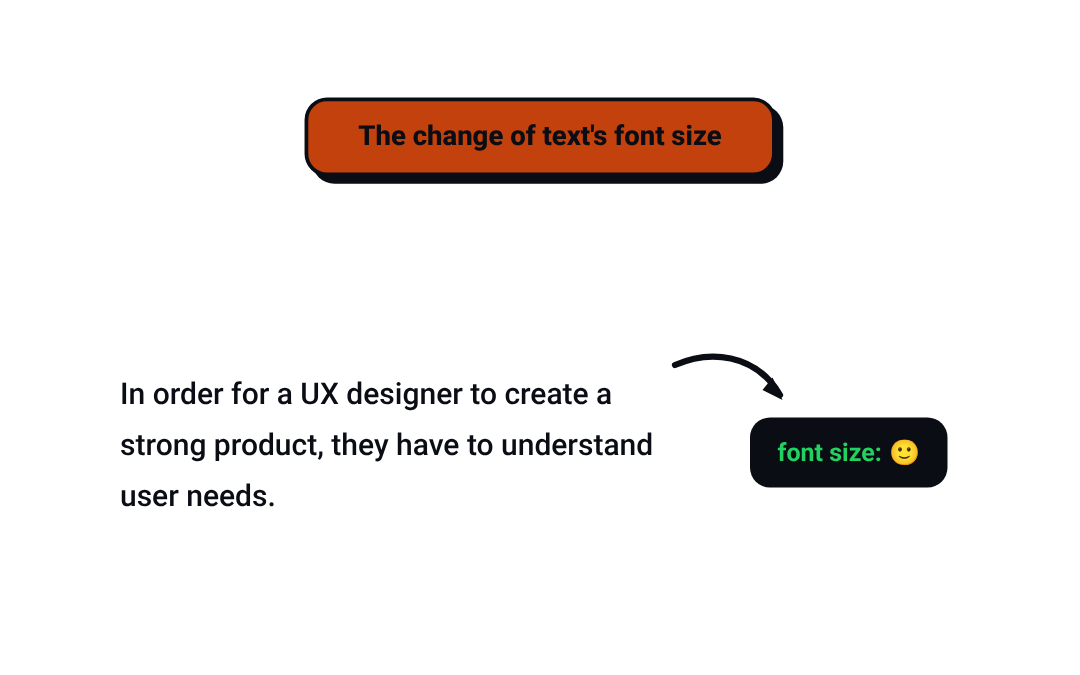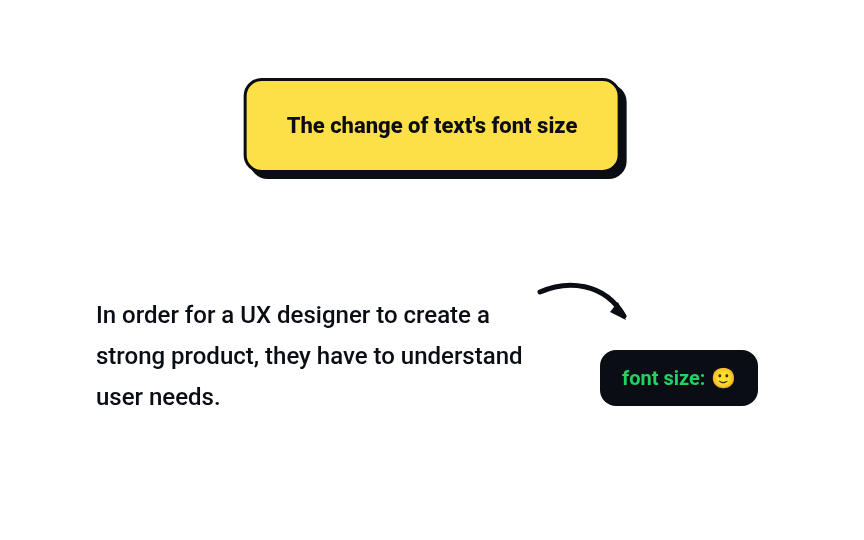--- a/index.html
+++ b/index.html
@@ -13,24 +13,24 @@
       background: #ffffff;
       font-family: -apple-system, BlinkMacSystemFont, "Segoe UI", Roboto, Helvetica, Arial, sans-serif;
       position: relative;
       overflow: hidden;
     }
     .title-box {
       position: absolute;
       top: 78px;
       left: 50%;
       transform: translateX(-50%);
-      background: #fde047;
+      background: #c2410c;
       border: 3px solid #0a0d14;
       border-radius: 18px;
-      padding: 32px 40px;
+      padding: 16px 40px;
       box-shadow: 6px 6px 0 0 #0a0d14;
     }
     .title-text {
       font-weight: 800;
       font-size: 22px;
       color: #0a0d14;
       white-space: nowrap;
     }
     .body-text {
       position: absolute;
@@ -45,21 +45,20 @@
     .callout {
       position: absolute;
       top: 334px;
       left: 600px;
       background: #0a0d14;
       border-radius: 16px;
       padding: 16px 22px;
       display: inline-flex;
       align-items: flex-end;
       gap: 6px;
-      margin-top: 16px;
     }
     .callout-text {
       font-weight: 700;
       font-size: 20px;
       color: #23d160;
     }
     .callout-emoji {
       font-size: 20px;
     }
     .arrow {

